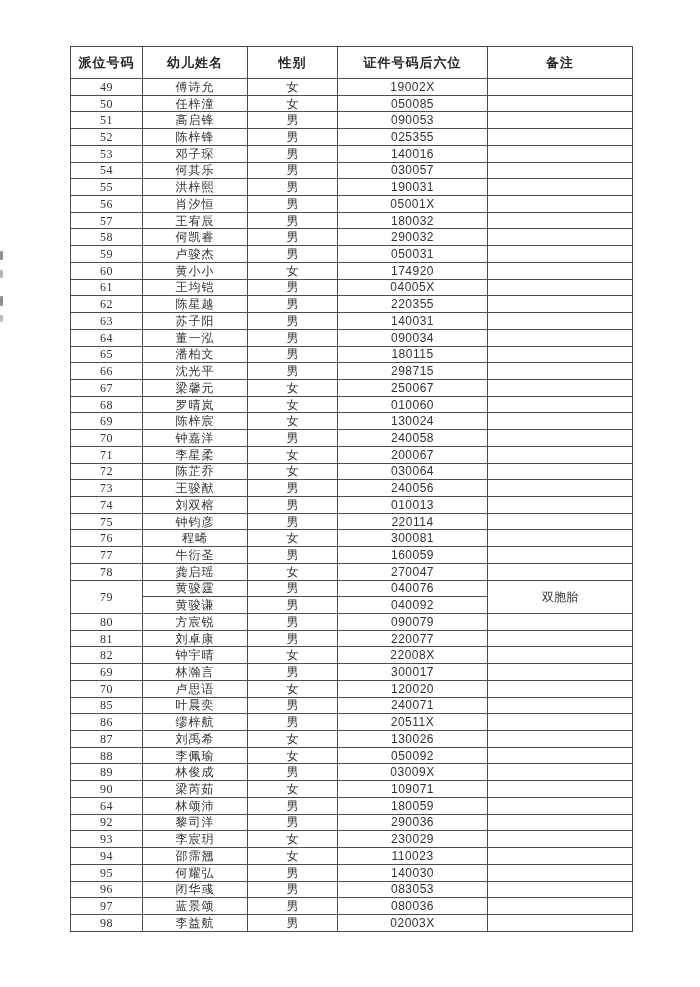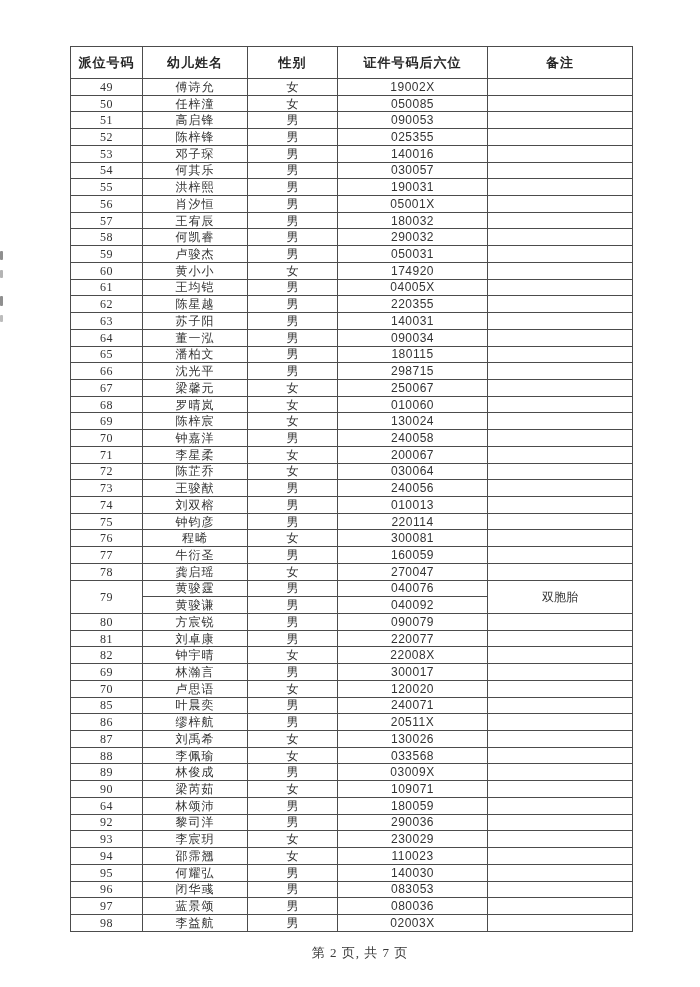--- a/index.html
+++ b/index.html
@@ -375,21 +375,21 @@
           <td class="c-no">87</td>
           <td class="c-name">刘禹希</td>
           <td class="c-gender">女</td>
           <td class="c-id">130026</td>
           <td class="c-remark"></td>
         </tr>
         <tr>
           <td class="c-no">88</td>
           <td class="c-name">李佩瑜</td>
           <td class="c-gender">女</td>
-          <td class="c-id">033568</td>
+          <td class="c-id">050092</td>
           <td class="c-remark"></td>
         </tr>
         <tr>
           <td class="c-no">89</td>
           <td class="c-name">林俊成</td>
           <td class="c-gender">男</td>
           <td class="c-id">03009X</td>
           <td class="c-remark"></td>
         </tr>
         <tr>
@@ -451,15 +451,14 @@
         <tr>
           <td class="c-no">98</td>
           <td class="c-name">李益航</td>
           <td class="c-gender">男</td>
           <td class="c-id">02003X</td>
           <td class="c-remark"></td>
         </tr>
       </tbody>
   </table>
 
-  <div class="footer">第 2 页, 共 7 页</div>
 
 </div>
 
 </body></html>

